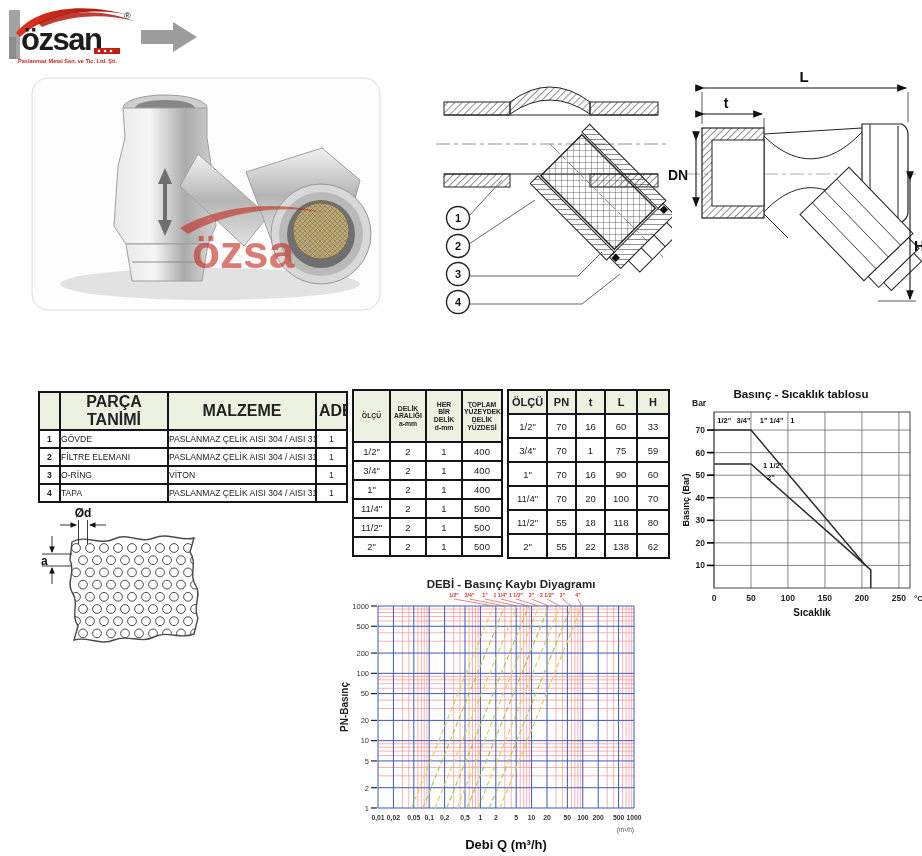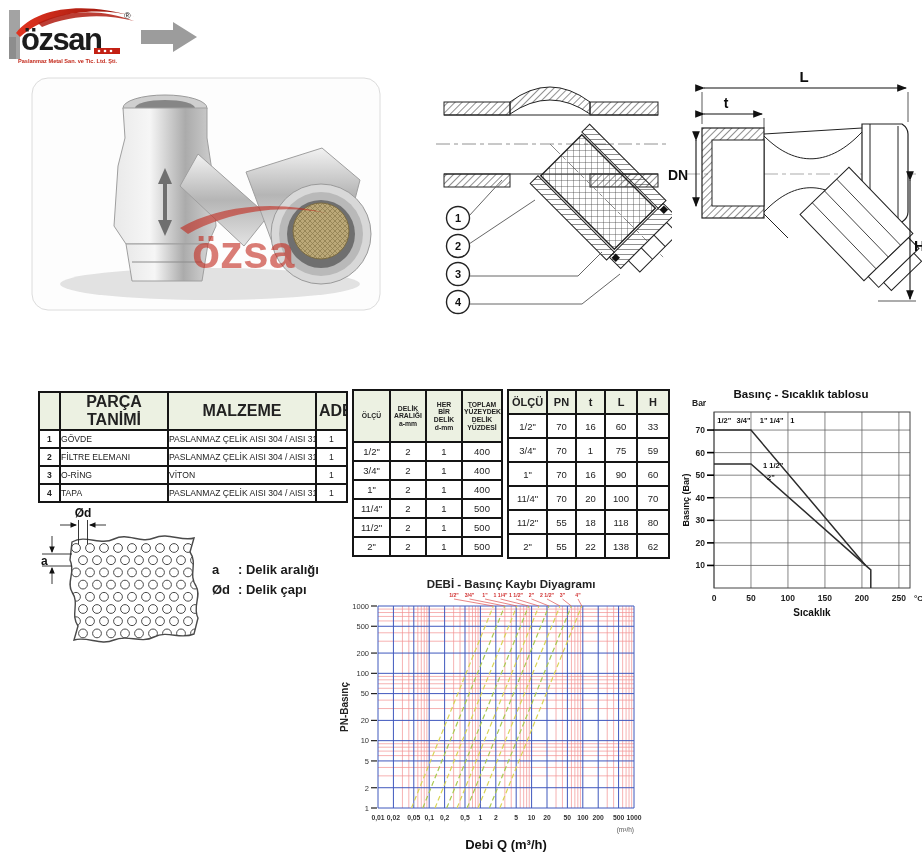--- a/index.html
+++ b/index.html
@@ -532,28 +532,20 @@
         <line x1="16" y1="28" x2="16" y2="44"></line>
         <line x1="16" y1="76" x2="16" y2="60"></line>
         <polygon points="16,45 13.2,38.5 18.8,38.5" fill="#111" stroke="none"></polygon>
         <polygon points="16,59 13.2,65.5 18.8,65.5" fill="#111" stroke="none"></polygon>
       </g>
       <text x="47" y="9" font-size="12" font-weight="bold" fill="#111" text-anchor="middle">Ød</text>
       <text x="5" y="57" font-size="12" font-weight="bold" fill="#111">a</text>
     </svg>
   </div>
 
-  <div class="abs" style="left:212px; top:560px;">
-    <div class="legend-line">
-      <span class="legend-sym">a</span><span>: Delik aralığı</span>
-    </div>
-    <div class="legend-line">
-      <span class="legend-sym">Ød</span><span>: Delik çapı</span>
-    </div>
-  </div>
 
   <div class="abs" style="left:336px; top:576px; width:312px; height:278px;">
     <svg id="debiChart" width="312" height="278" viewBox="0 0 312 278">
         <text x="175" y="12" font-size="11.5" font-weight="bold" fill="#222" text-anchor="middle">DEBİ - Basınç Kaybı Diyagramı</text>
         <g stroke="#f29090" stroke-width="0.7">
           <line x1="66.42860824164671" y1="30" x2="66.42860824164671" y2="232"></line>
           <line x1="72.82547155599168" y1="30" x2="72.82547155599168" y2="232"></line>
           <line x1="81.84134401964255" y1="30" x2="81.84134401964255" y2="232"></line>
           <line x1="85.26901964872997" y1="30" x2="85.26901964872997" y2="232"></line>
           <line x1="88.2382073339875" y1="30" x2="88.2382073339875" y2="232"></line>

